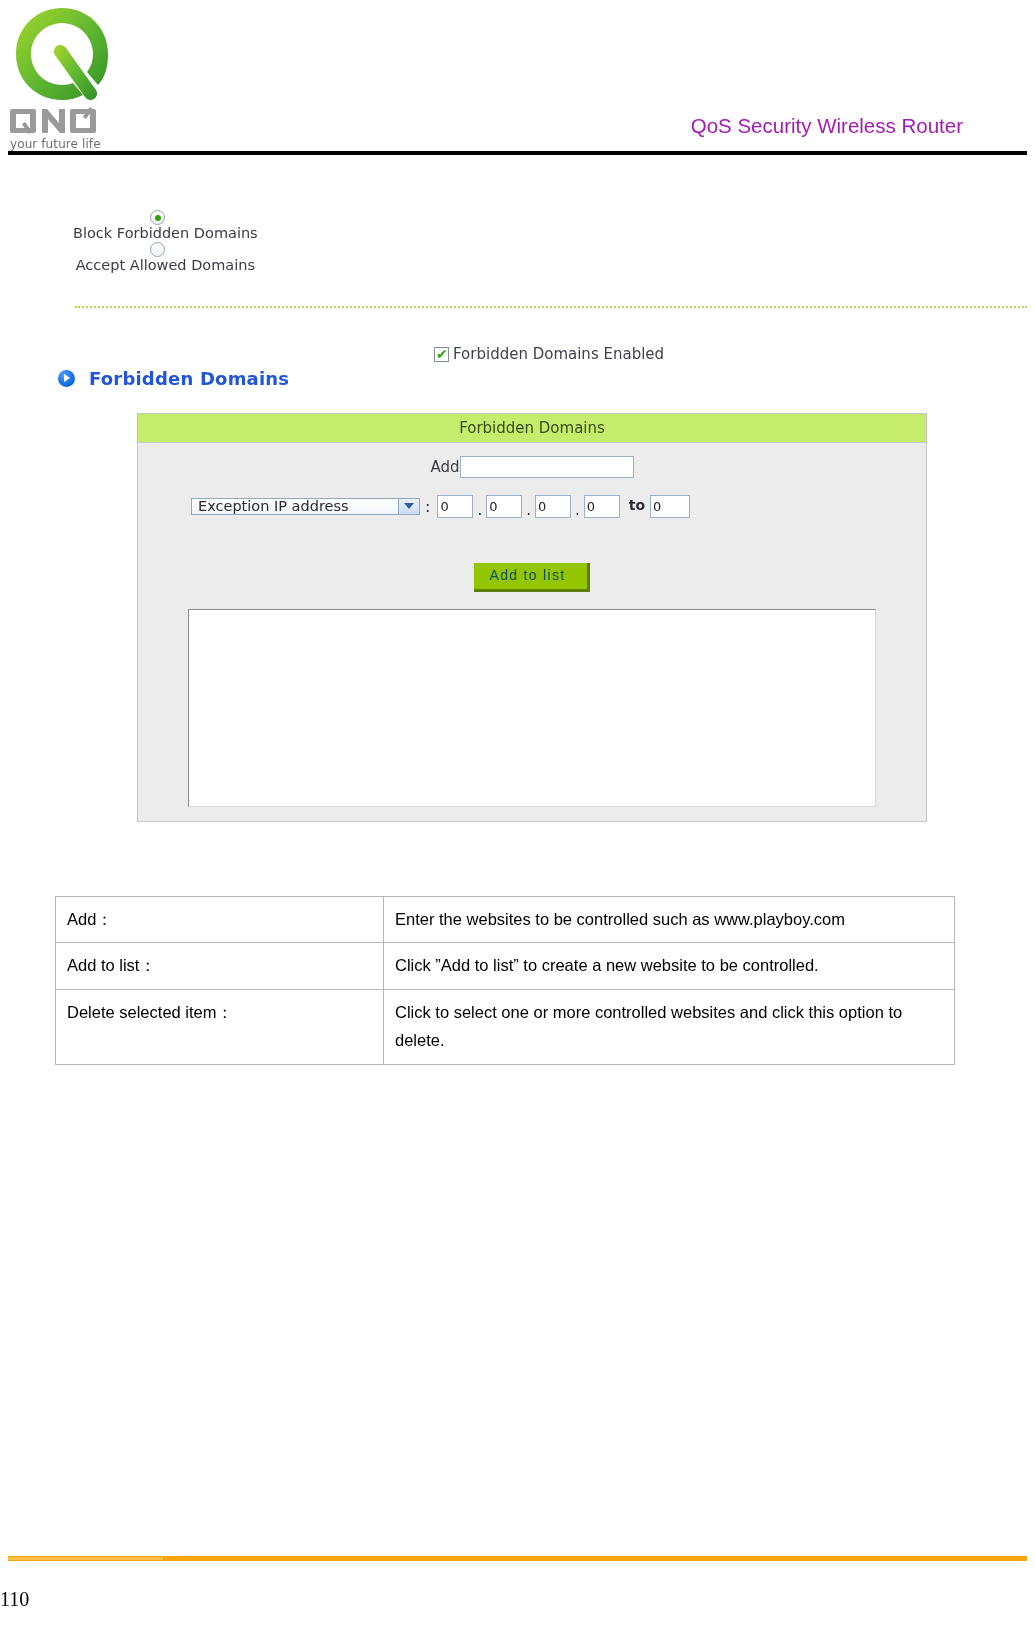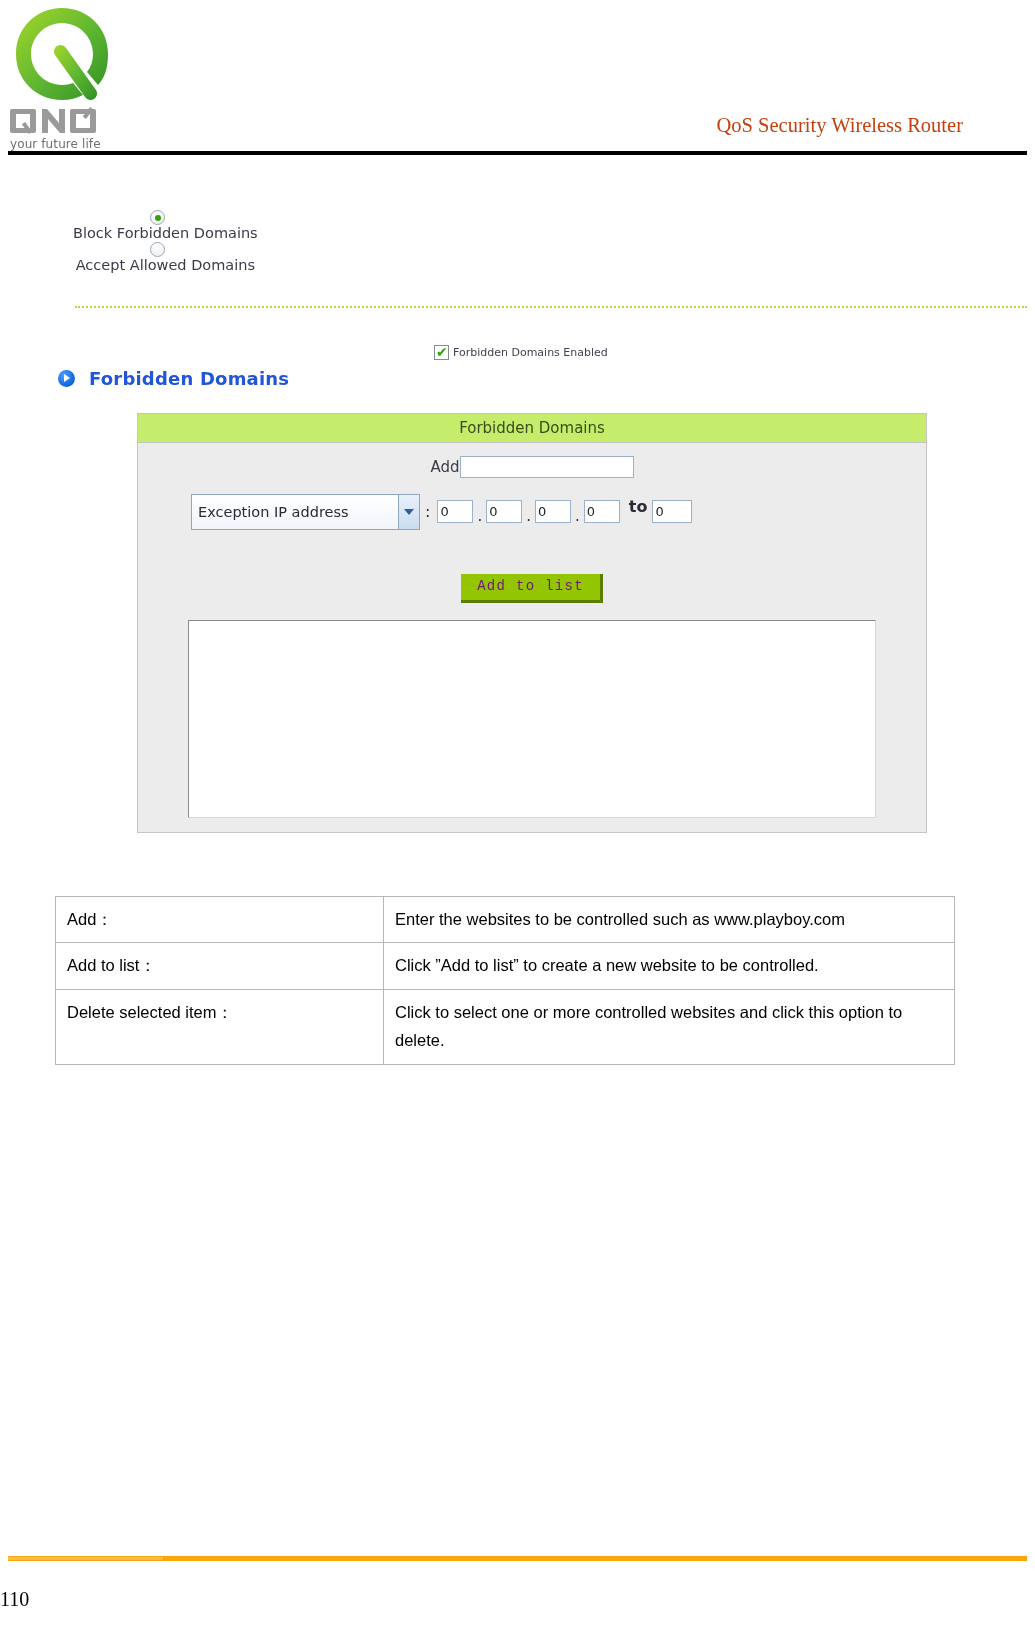--- a/index.html
+++ b/index.html
@@ -42,23 +42,23 @@
     font-family: "DejaVu Sans", sans-serif;
     font-size: 12px;
     color: #6f6f6f;
     letter-spacing: 0.1px;
     margin-top: 1px;
   }
   .header-title {
     position: absolute;
     right: 72px;
     top: 114px;
-    font-family: Liberation Serif, serif;
+    font-family: Liberation Sans, sans-serif;
     font-size: 20.5px;
-    color: #c2410c;
+    color: #a21caf;
   }
   .header-rule {
     position: absolute;
     left: 8px;
     right: 8px;
     top: 151px;
     height: 4px;
     background: #000000;
   }
 
@@ -136,21 +136,21 @@
     top: -1px;
     font-size: 14px;
     line-height: 14px;
     color: #2fa309;
     font-weight: bold;
     font-family: "DejaVu Sans", sans-serif;
   }
   .enable-label {
     margin-left: 4px;
     font-family: "DejaVu Sans", sans-serif;
-    font-size: 11px;
+    font-size: 15px;
     color: #41414f;
     white-space: nowrap;
   }
 
   
   .section-head {
     position: absolute;
     left: 58px;
     top: 368px;
     display: flex;
@@ -233,26 +233,26 @@
   }
   .txt-add { width: 174px; }
 
   .ip-row {
     display: flex;
     align-items: center;
     margin: 13px 0 0 53px;
   }
   .sel {
     width: 229px;
-    height: 36px;
+    height: 17px;
     border: 1px solid #8fa7bf;
     background: linear-gradient(#ffffff, #f1f5fa);
     box-sizing: border-box;
     display: flex;
-    align-items: center;
+    align-items: flex-end;
     position: relative;
     font-family: "DejaVu Sans", sans-serif;
     font-size: 14.5px;
     color: #2b2b38;
     padding-left: 6px;
   }
   .sel-arrow {
     position: absolute;
     right: 0;
     top: 0;
@@ -284,44 +284,44 @@
   }
   .dot {
     font-family: "DejaVu Sans", sans-serif;
     font-size: 15px;
     color: #2b2b38;
     margin: 0 4px;
     padding-top: 8px;
   }
   .to-label {
     font-family: "DejaVu Sans", sans-serif;
-    font-size: 16px;
+    font-size: 14px;
     font-weight: bold;
     color: #2b2b38;
-    margin: 6px 5px 16px 9px;
+    margin: 6px 5px 8px 9px;
   }
   .octet-to { width: 40px; height: 23px; }
 
   .btn-wrap {
     display: flex;
     justify-content: center;
   }
   .btn-wrap.add { margin-top: 42px; }
   .btn-wrap.del { margin-top: 14px; }
 
   .gbtn {
     background: #93c600;
     border: none;
     border-right: 3px solid #5c7d00;
     border-bottom: 3px solid #5c7d00;
-    color: #701a75;
-    font-family: Liberation Mono, monospace;
+    color: #0c4a6e;
+    font-family: Liberation Sans, sans-serif;
     font-size: 14px;
     letter-spacing: 1.3px;
-    padding: 5px 16px 6px 16px;
+    padding: 5px 22px 6px 16px;
     cursor: pointer;
     line-height: 1.1;
   }
   .gbtn.underline { text-decoration: underline; }
 
   .listbox {
     margin: 17px auto 0 auto;
     width: 688px;
     height: 198px;
     background: #ffffff;

